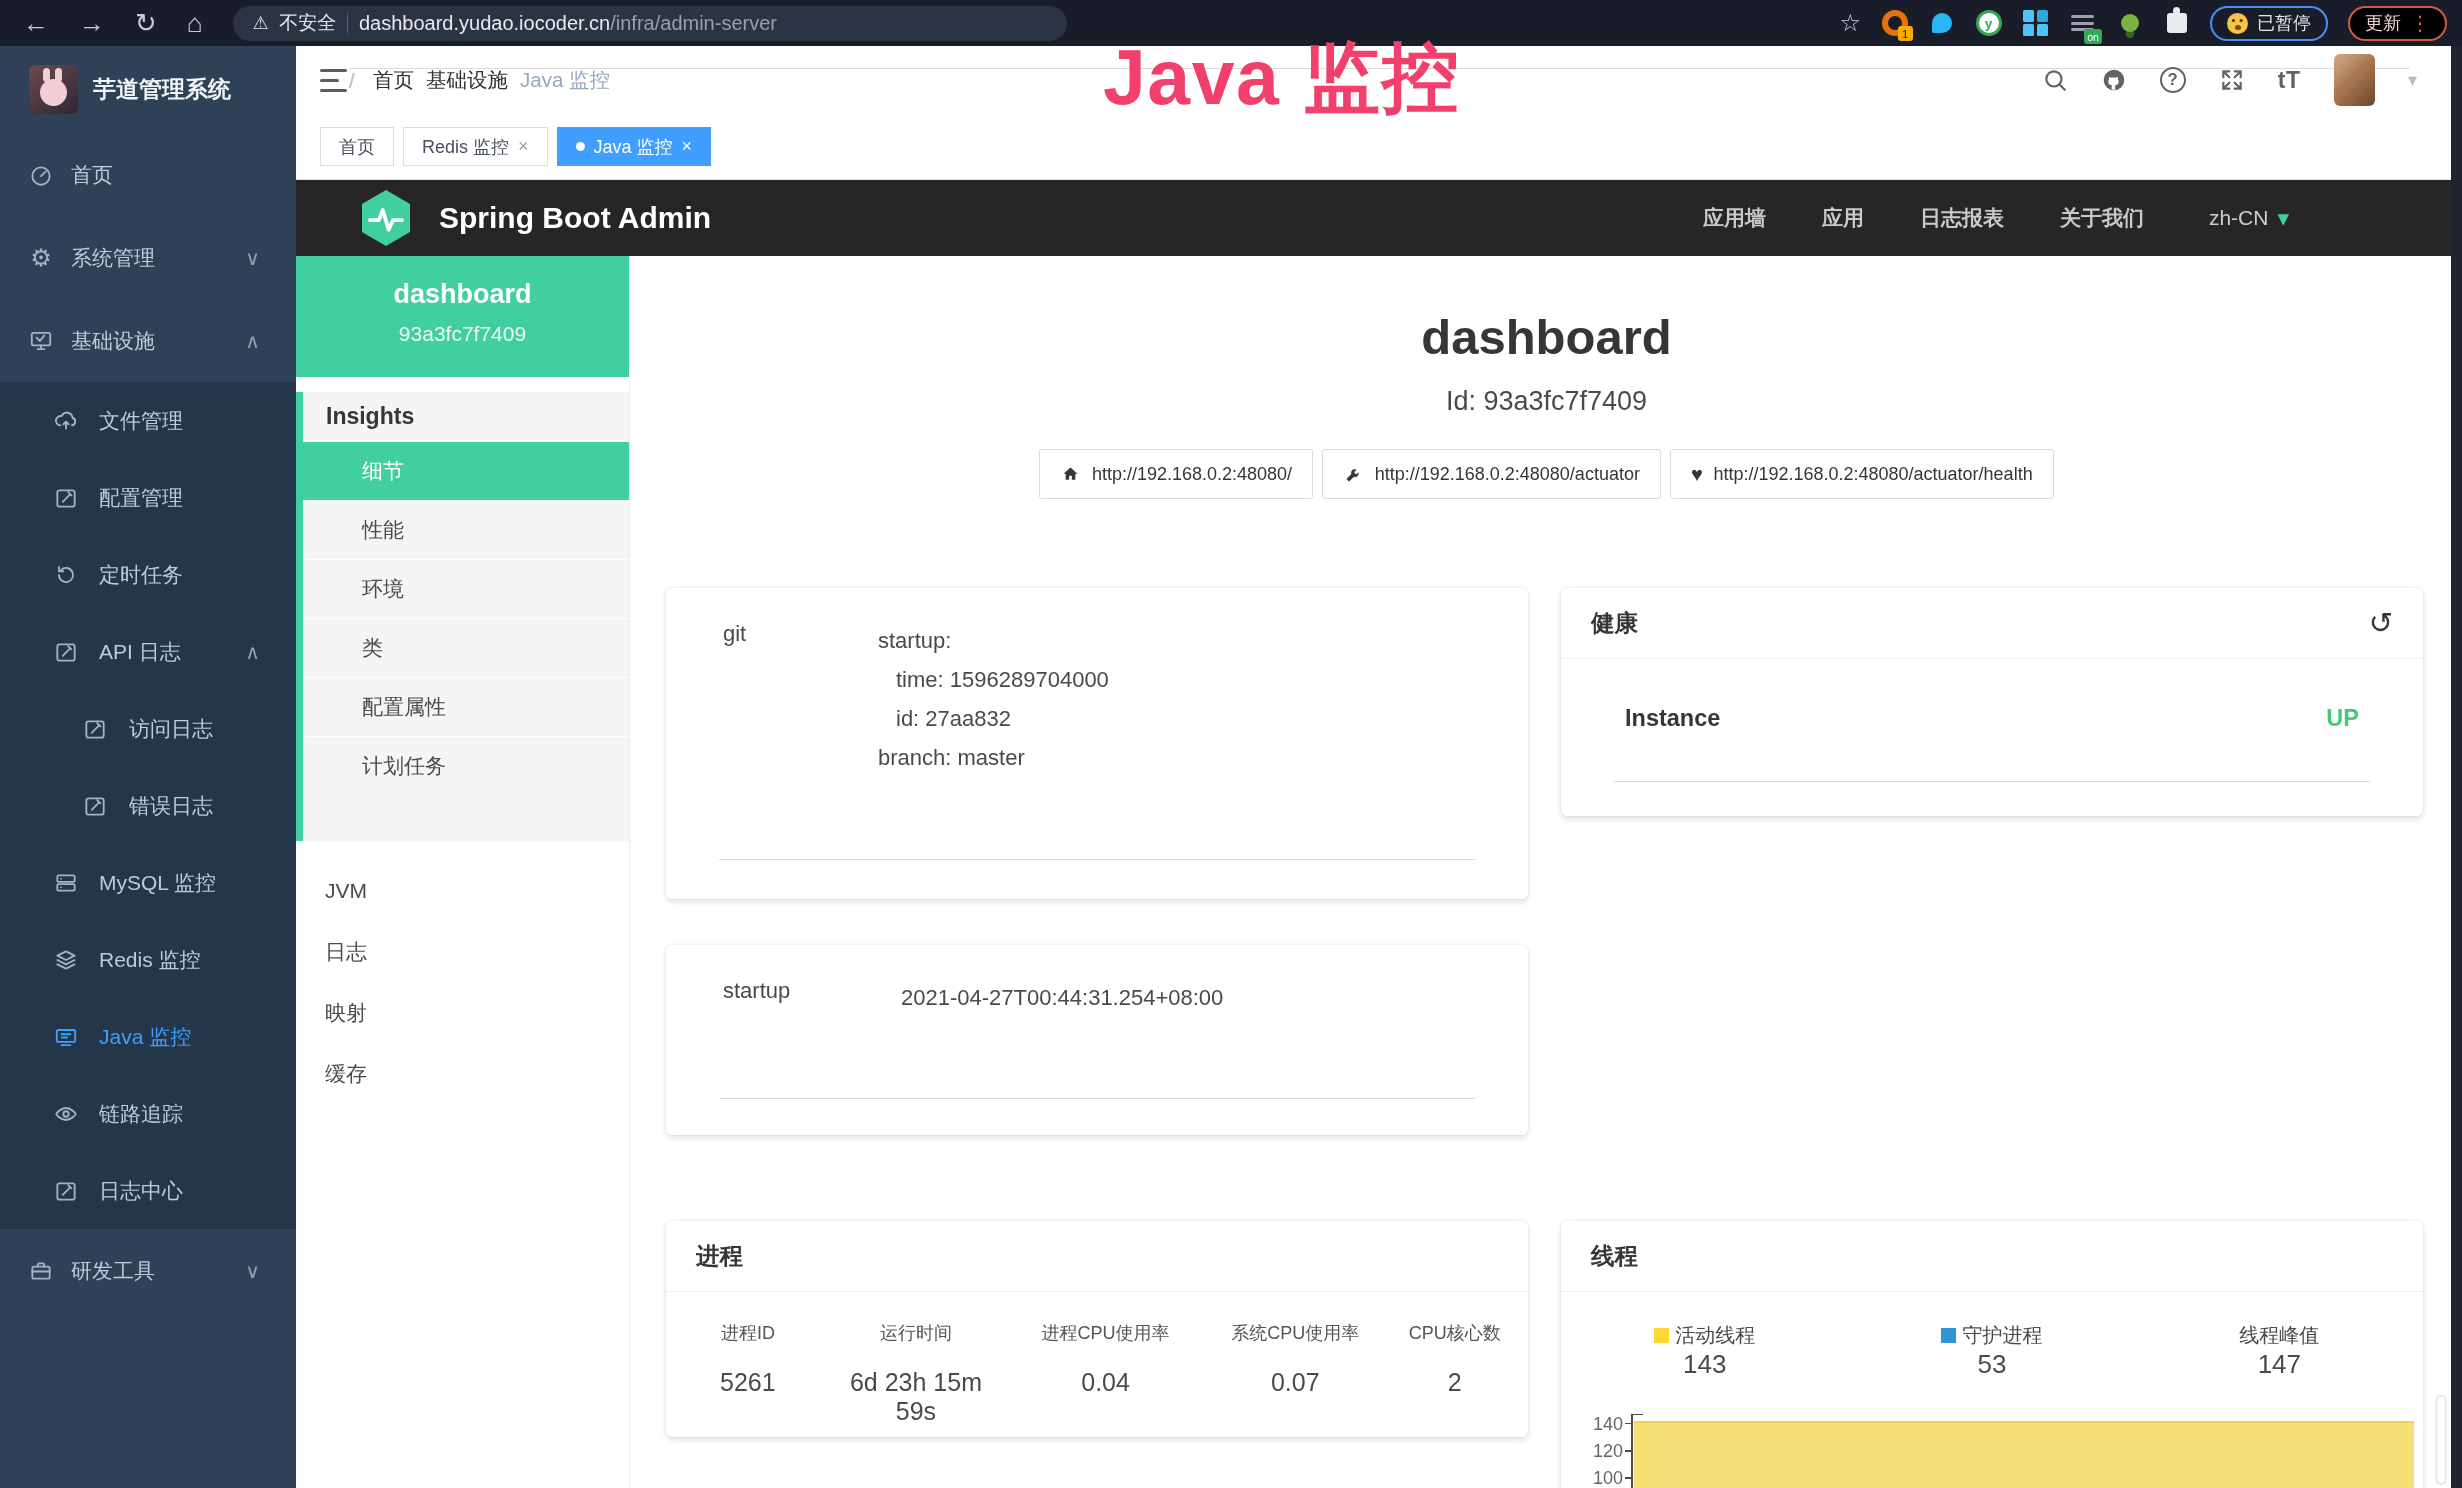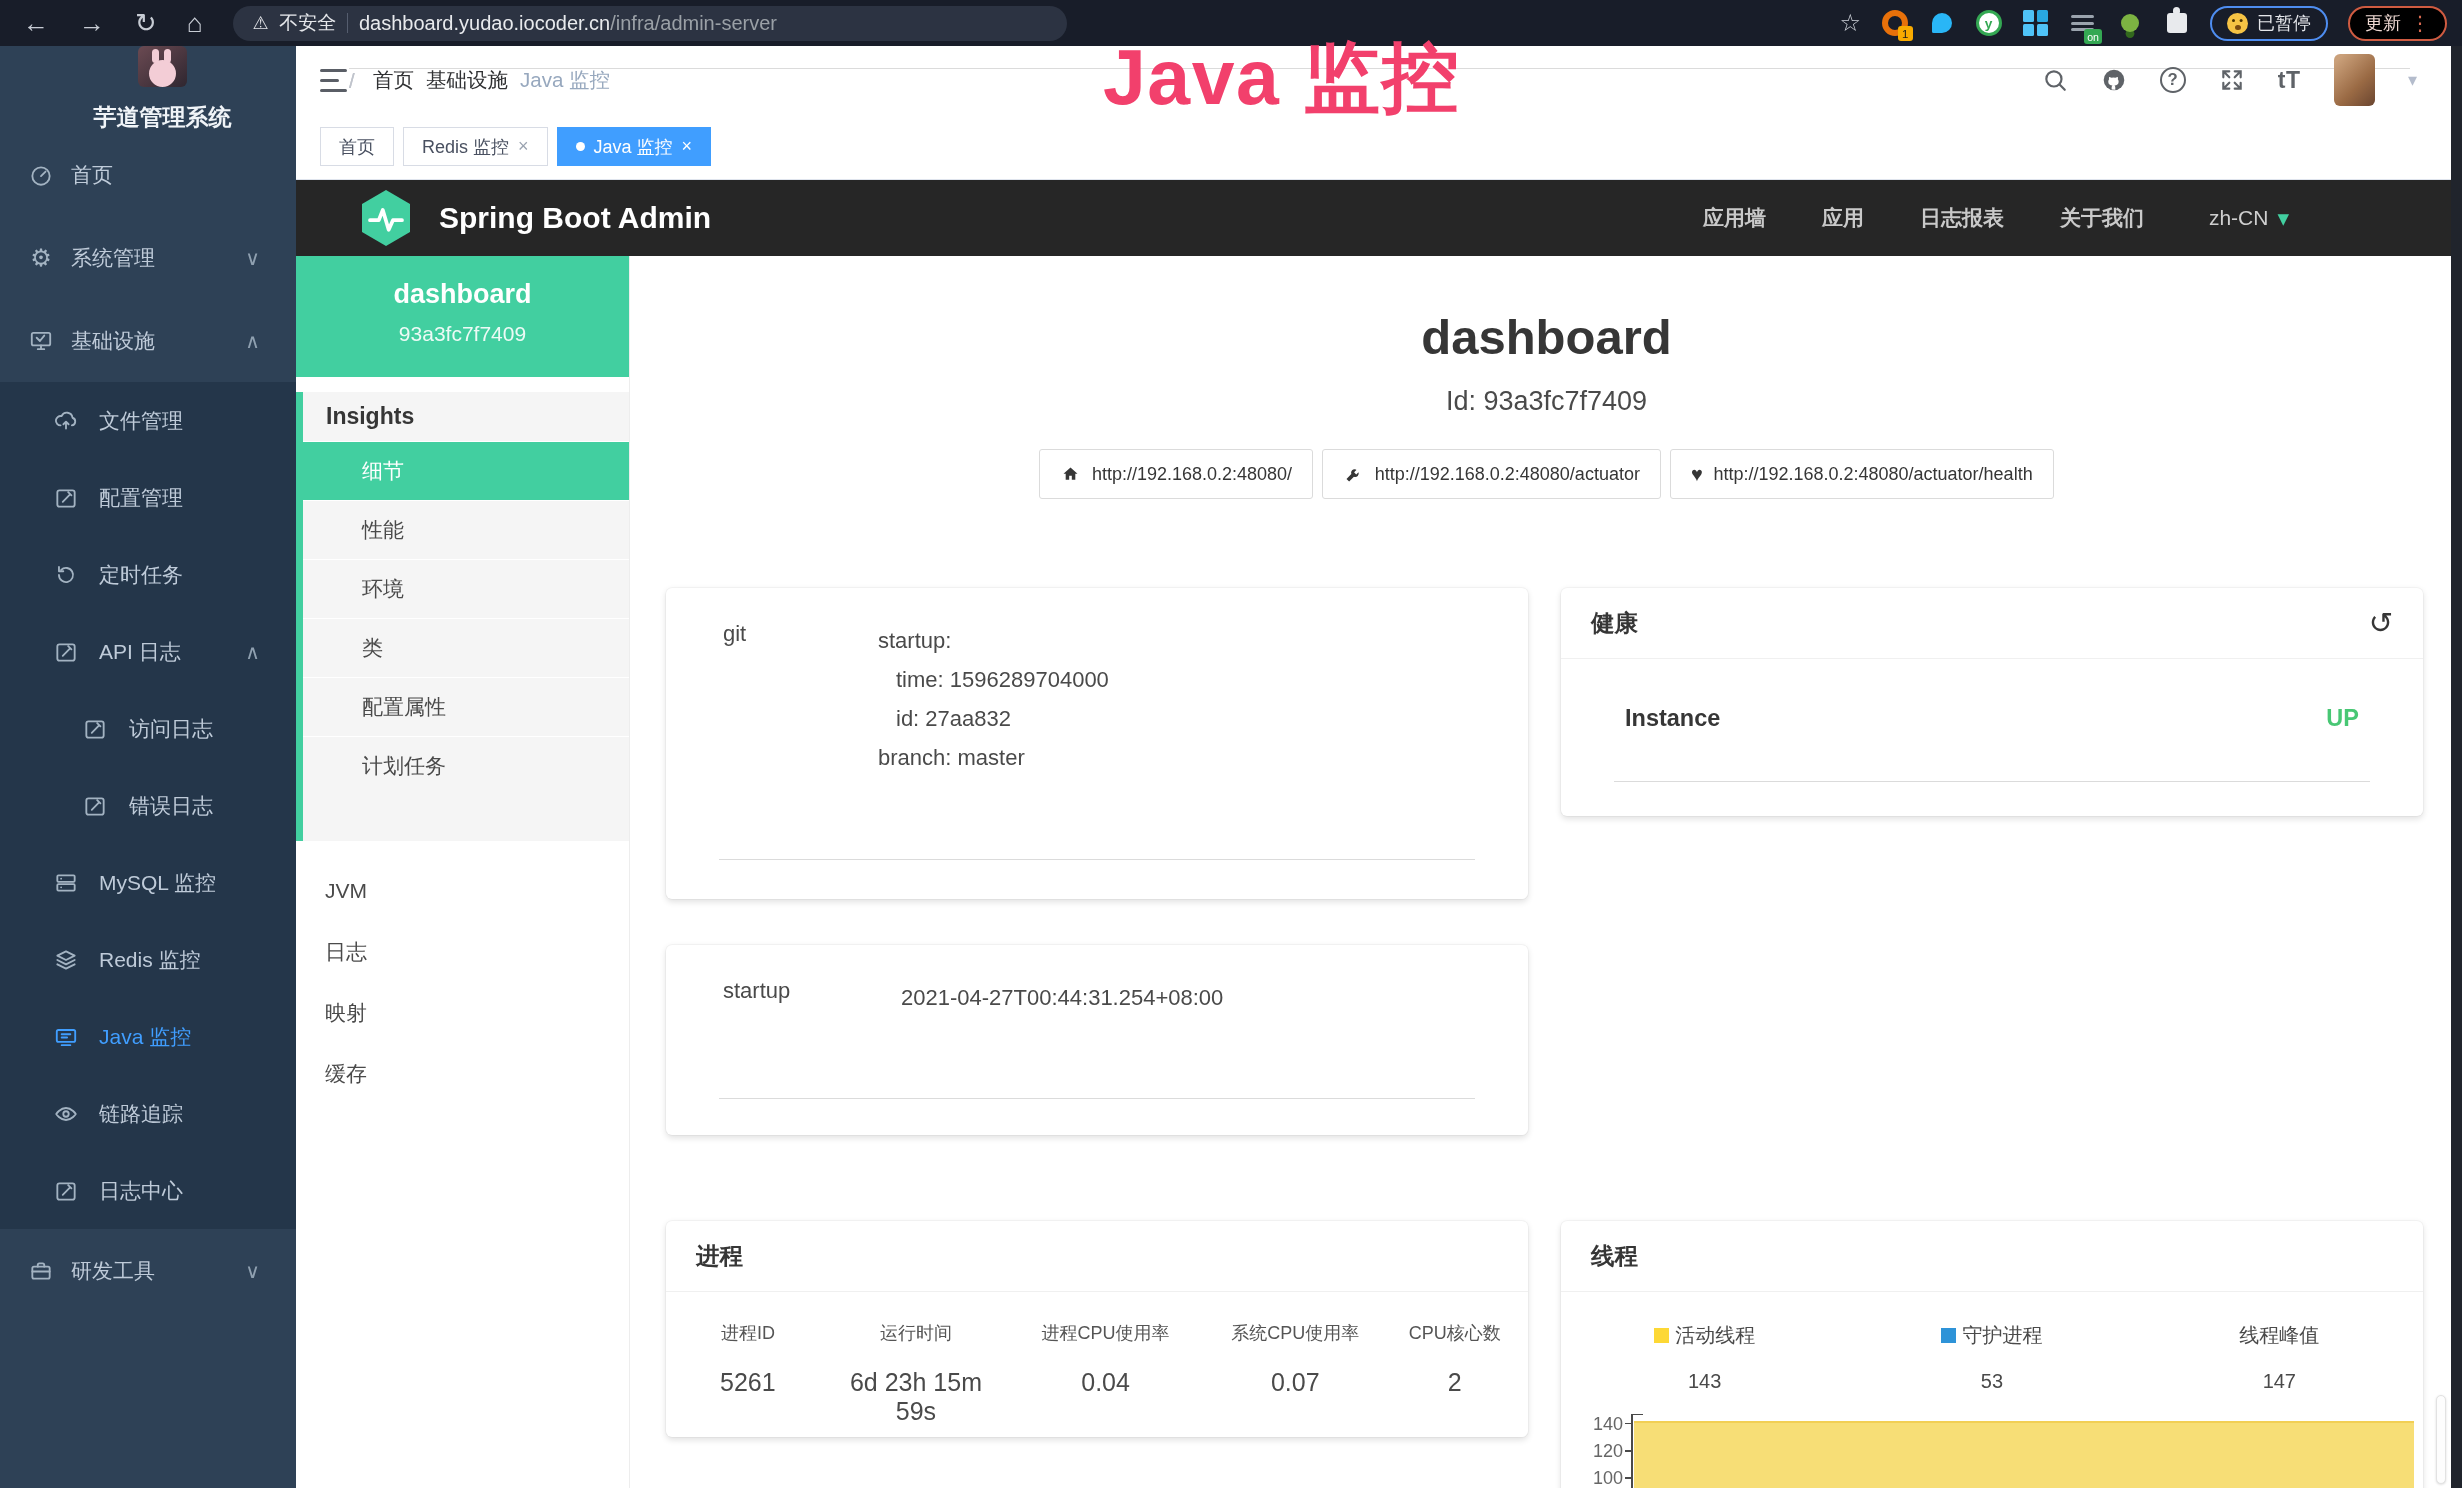--- a/index.html
+++ b/index.html
@@ -42,21 +42,21 @@
   .pill-paused{border:2.3px solid #4e8df0;color:#e4e6ea;}
   .face{width:21px;height:21px;border-radius:50%;background:#f6c344;position:relative;}
   .face::before{content:"";position:absolute;left:4.6px;top:6px;width:3px;height:3px;border-radius:50%;
                 background:#4a3200;box-shadow:7.6px 0 0 #4a3200;}
   .face::after{content:"";position:absolute;left:7.6px;top:12px;width:6px;height:5.3px;border-radius:50%;background:#7a4a10;}
   .pill-update{border:2.3px solid #cf5b41;background:#000000;color:#efd9d3;}
   .pill-update .dots{color:#d96a50;font-size:20px;}
 
   
   .sidebar{position:absolute;left:0;top:46px;width:296px;height:1443px;background:#2e4156;overflow:hidden;}
-  .logo-row{height:87px;display:flex;align-items:center;padding-left:29px;gap:15px;flex-direction:column;}
+  .logo-row{height:87px;display:flex;align-items:center;padding-left:29px;gap:15px;}
   .logo-img{width:49px;height:49px;border-radius:6px;background:linear-gradient(140deg,#6b4a52,#2f2630);position:relative;overflow:hidden;}
   .logo-img::before{content:"";position:absolute;left:10.6px;top:13.7px;width:27px;height:27px;border-radius:50%;background:#f3cdd6;}
   .logo-img::after{content:"";position:absolute;left:13.7px;top:3px;width:7.6px;height:13.7px;border-radius:3.8px;background:#f3cdd6;box-shadow:12px 0 0 #f3cdd6;}
   .app-title{color:#f0f4f8;font-size:23px;font-weight:bold;}
   .side-item{height:83px;display:flex;align-items:center;color:#bfcbd9;font-size:21px;position:relative;}
   .side-item .mi{position:absolute;left:28px;width:26px;height:26px;color:#a3b3c2;}
   .side-item .lbl{position:absolute;left:71px;}
   .side-item .chev{position:absolute;right:36px;font-size:20px;color:#8fa0b0;}
   .submenu{background:#24364a;}
   .submenu .side-item{height:77px;}
@@ -144,21 +144,21 @@
   .proc-head{display:flex;margin-top:29px;font-size:18px;color:#555;}
   .proc-vals{display:flex;margin-top:23px;font-size:25px;color:#4a4a4a;}
   .pc{text-align:center;}
   .pc1{width:19%;}.pc2{width:20%;}.pc3{width:24%;}.pc4{width:20%;}.pc5{width:17%;}
   .legend-row{display:flex;margin-top:30px;}
   .leg{flex:1;text-align:center;}
   .leg-lab{font-size:20px;color:#4a4a4a;display:inline-flex;align-items:center;gap:6px;}
   .sq{width:15px;height:15px;display:inline-block;}
   .sq-yellow{background:#fdd835;}
   .sq-blue{background:#2e93d8;}
-  .leg-val{font-size:20px;color:#4a4a4a;margin-top:21px;text-align:center;}
+  .leg-val{font-size:26px;color:#4a4a4a;text-align:center;}
   .chart{position:absolute;left:23px;right:9px;top:188px;height:228px;}
   .ytick{position:absolute;width:39px;text-align:right;font-size:18px;color:#666;}
   .axis{position:absolute;left:47px;top:4.6px;width:1.5px;height:220px;background:#4a4a4a;}
   .axis-cap{position:absolute;left:47px;top:4.6px;width:12px;height:1.5px;background:#4a4a4a;}
   .tickmark{position:absolute;left:41px;width:6px;height:1.5px;background:#4a4a4a;}
   .area{position:absolute;left:50px;right:0;top:12px;height:215px;background:#f7de76;border-top:2.3px solid #f2cf55;}
 
   .annotation{position:absolute;left:1103px;top:27px;font-size:77px;font-weight:bold;color:#f2406c;
               z-index:40;letter-spacing:1.5px;white-space:nowrap;}
 

